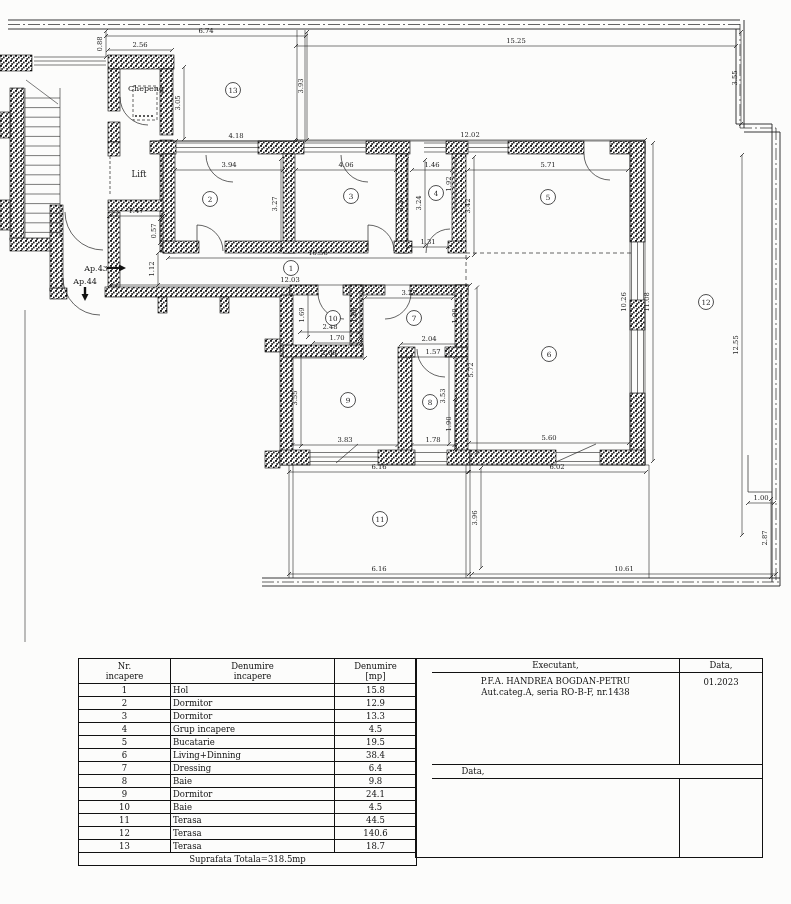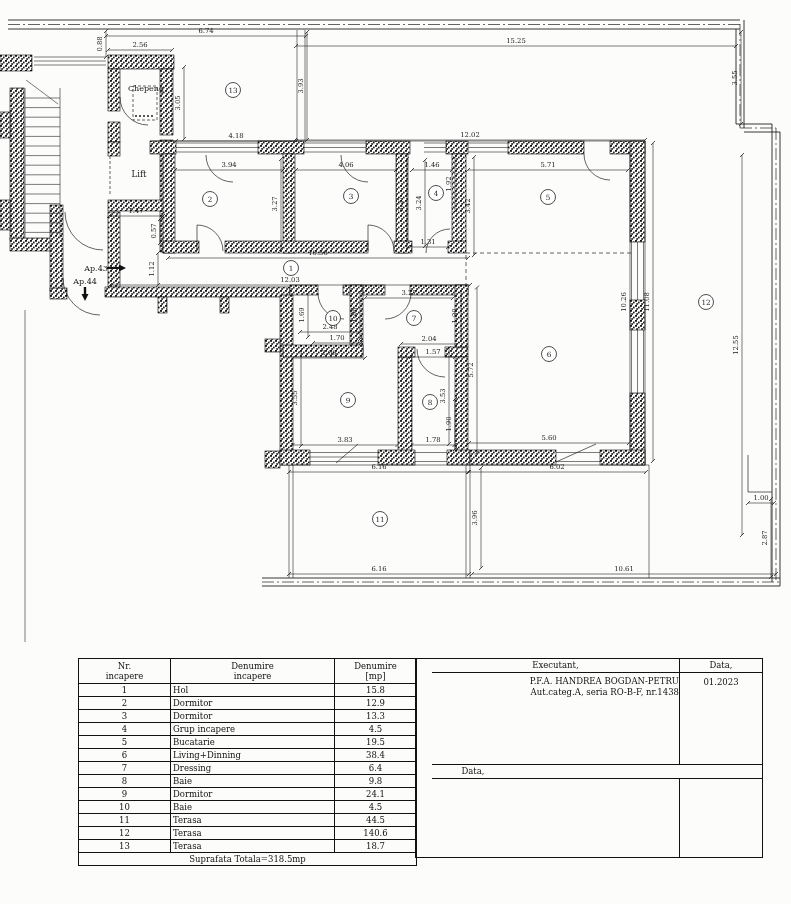--- a/index.html
+++ b/index.html
@@ -13,21 +13,21 @@
   td{border:1px solid #111;font:8.5px/11px "DejaVu Serif", serif;color:#111;
      padding:0 2px;height:12px;overflow:hidden;white-space:nowrap;}
   td.c{text-align:center;}
   td.hdr{text-align:center;font-size:8.5px;line-height:10px;height:24px;}
   .rt{position:absolute;border:1px solid #111;background:transparent;padding-left:16px;}
   .rt .row{display:flex;border-bottom:1px solid #111;}
   .rt .cell{font:8.5px/12px "DejaVu Serif", serif;text-align:center;overflow:hidden;}
   .rt .grow{flex:1;border-right:1px solid #111;}
   .rt .datacol{width:82px;}
   .sig{padding-top:3px;}
-  .sig div{line-height:11px;text-align:right;}
+  .sig div{line-height:11px;}
 </style>
 </head>
 <body>
 <div id="canvas">
 
 <svg id="plan" width="791" height="648" viewBox="0 0 791 648" style="position:absolute;left:0;top:0;">
   <defs>
     <pattern id="hz" width="5" height="5" patternUnits="userSpaceOnUse">
       <rect width="5" height="5" fill="#fff"></rect>
       <rect x="0" y="0" width="2" height="1.8" fill="#1a1a1a"></rect>

